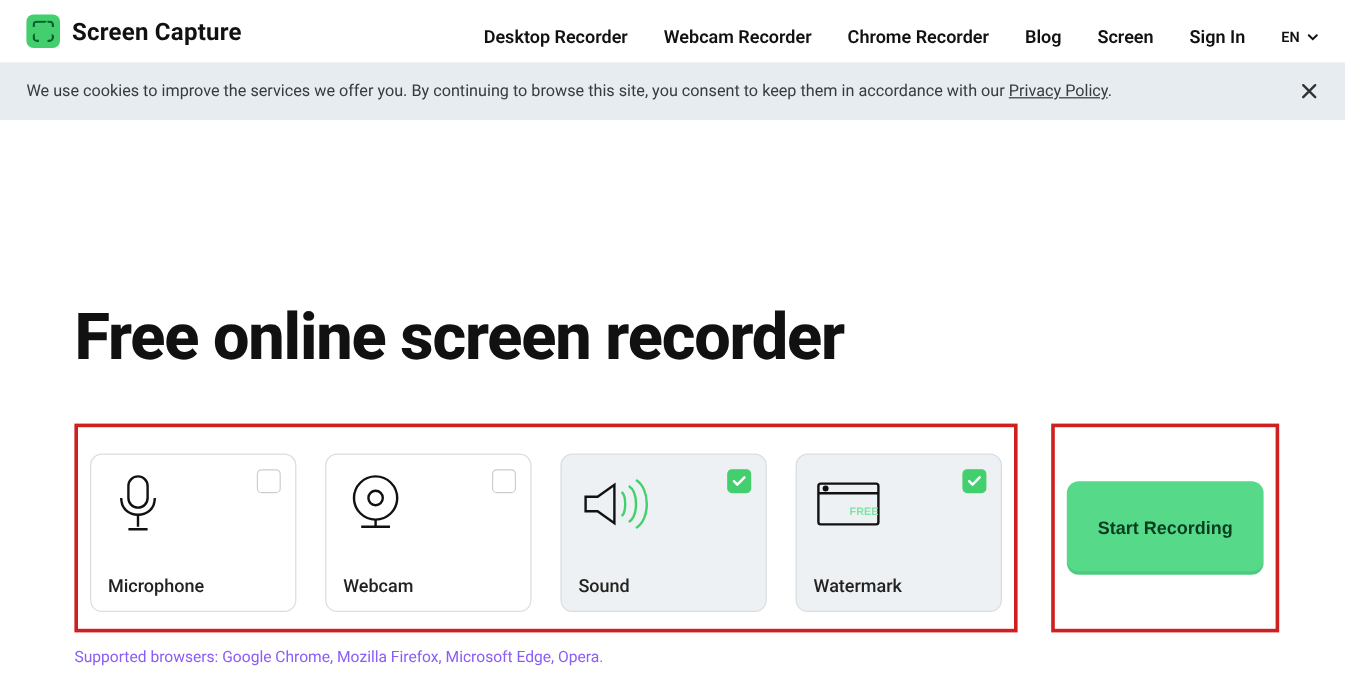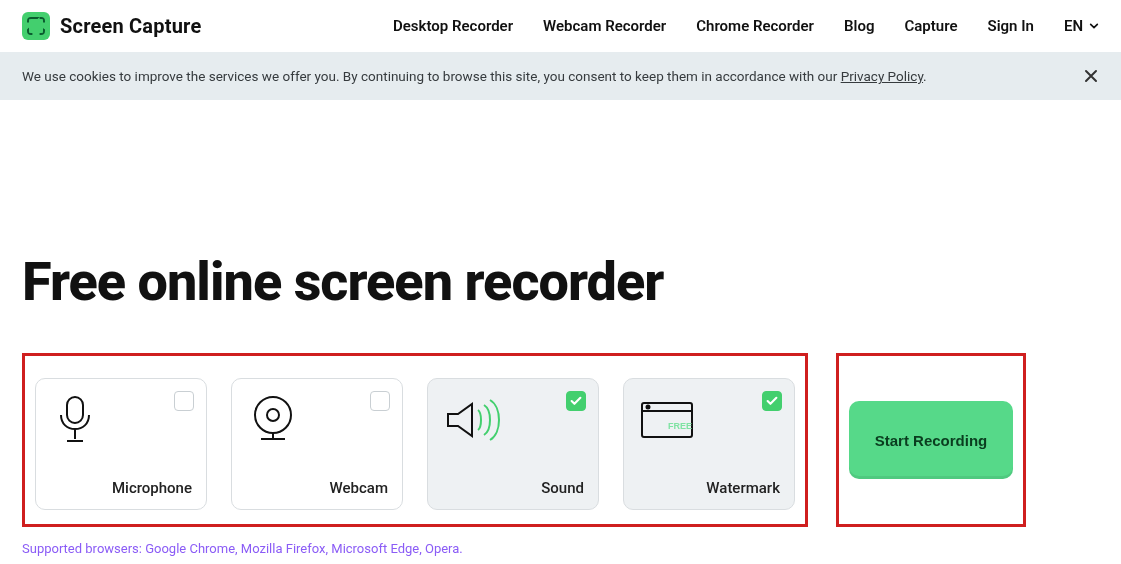--- a/index.html
+++ b/index.html
@@ -1,46 +1,46 @@
 <!DOCTYPE html>
 <html><head>
 <meta charset="utf-8">
 <style>
   * { margin: 0; padding: 0; box-sizing: border-box; }
   body { font-family: -apple-system, BlinkMacSystemFont, "Segoe UI", Roboto, Helvetica, Arial, sans-serif; background: #fff; color: #111; width: 1121px; }
   header.nav {
-    display: flex; align-items: center; padding: 12px 22px; gap: 8px;
+    display: flex; align-items: flex-end; padding: 12px 22px; gap: 8px;
   }
   .brand { display: flex; align-items: center; gap: 10px; font-weight: 700; font-size: 20px; letter-spacing: 0.2px; }
   .logo {
     width: 28px; height: 28px; background: #43cf6e; border-radius: 6px; position: relative;
   }
   .logo::before, .logo::after { content: ""; position: absolute; }
   .logo::before {
     top: 5px; left: 5px; right: 5px; bottom: 5px; border: 2px solid #0a5c2f; border-radius: 4px;
     clip-path: polygon(0 0, 30% 0, 30% 12%, 12% 12%, 12% 30%, 0 30%, 0 0,
                        70% 0, 100% 0, 100% 30%, 88% 30%, 88% 12%, 70% 12%, 70% 0,
                        0 70%, 12% 70%, 12% 88%, 30% 88%, 30% 100%, 0 100%, 0 70%,
                        100% 70%, 100% 100%, 70% 100%, 70% 88%, 88% 88%, 88% 70%, 100% 70%);
   }
   .nav-spacer { flex: 1; }
   .nav-links { display: flex; align-items: center; gap: 30px; font-weight: 600; font-size: 15px; }
   .nav-link { cursor: pointer; }
-  .lang { display: flex; align-items: center; gap: 6px; cursor: pointer; font-weight:600; font-size:15px;}
+  .lang { display: flex; align-items: center; gap: 6px; cursor: pointer; font-weight:600; font-size:12px;}
   .chev { width: 10px; height: 10px; }
   .chev svg { display:block; }
 
   .cookie {
     background: #e6ecef; padding: 16px 22px; display: flex; align-items: center; color: #363b3e; font-size: 13.5px; gap: 16px;
   }
   .cookie a { color: #363b3e; text-decoration: underline; }
   .cookie .x { margin-left: auto; cursor: pointer; color:#333; }
   .cookie .x svg{display:block;}
 
-  main { padding: 0 22px; }
+  main { padding: 0 22px; margin-left: 40px; }
   h1.hero { font-size: 54px; font-weight: 800; letter-spacing: -1px; margin-top: 150px; margin-bottom: 40px; }
 
   .controls-row { display: flex; align-items: stretch; gap: 28px; }
   .options-box {
     border: 3px solid #cf1f1f; padding: 22px 10px 14px 10px; display: flex; gap: 24px;
   }
   .option {
     width: 172px; height: 132px; border: 1px solid #d9dde0; border-radius: 10px; padding: 14px 14px 12px 14px;
     position: relative; display: flex; flex-direction: column; justify-content: space-between;
     background: #fff; cursor: pointer;
@@ -48,21 +48,21 @@
   .option.on { background: #eef1f3; }
   .chk {
     position: absolute; top: 12px; right: 12px; width: 20px; height: 20px; border: 1.5px solid #c9cfd3; border-radius: 4px; background:#fff;
     display: flex; align-items:center; justify-content:center;
   }
   .chk.on { background: #43cf6e; border-color:#43cf6e; color:#fff; }
   .chk.on svg { display:block; }
   .chk svg { display:none; width:14px; height:14px; }
   .opt-icon { width: 64px; height: 54px; display:flex; align-items:center; }
   .opt-icon svg { stroke:#111; fill:none; stroke-width:2; }
-  .opt-label { font-size: 15px; font-weight: 500; color:#222;text-align:right; }
+  .opt-label { font-size: 15px; font-weight: 500; color:#222; }
 
   .cta-box { border: 3px solid #cf1f1f; padding: 18px 10px; display:flex; align-items:center; }
   .cta {
     background: #56d989; color: #0a3d1f; font-weight: 600; font-size: 15px;
     border: none; border-radius: 10px; width: 164px; height: 78px; cursor: pointer;
     box-shadow: inset 0 -3px 0 rgba(0,0,0,0.07);
   }
 
   .support { font-size: 13px; color: #8b5cf6; margin-top: 14px; }
 </style>
@@ -73,21 +73,21 @@
   <div class="brand">
     <div class="logo"></div>
     <span>Screen Capture</span>
   </div>
   <div class="nav-spacer"></div>
   <div class="nav-links">
     <span class="nav-link">Desktop Recorder</span>
     <span class="nav-link">Webcam Recorder</span>
     <span class="nav-link">Chrome Recorder</span>
     <span class="nav-link">Blog</span>
-    <span class="nav-link">Capture</span>
+    <span class="nav-link">Screen</span>
     <span class="nav-link">Sign In</span>
     <div class="lang">
       <span>EN</span>
       <span class="chev">
         <svg viewBox="0 0 12 12">
             <path d="M2 4l4 4 4-4" fill="none" stroke="#111" stroke-width="2" stroke-linecap="round"></path>
           </svg>
       </span>
     </div>
   </div>

